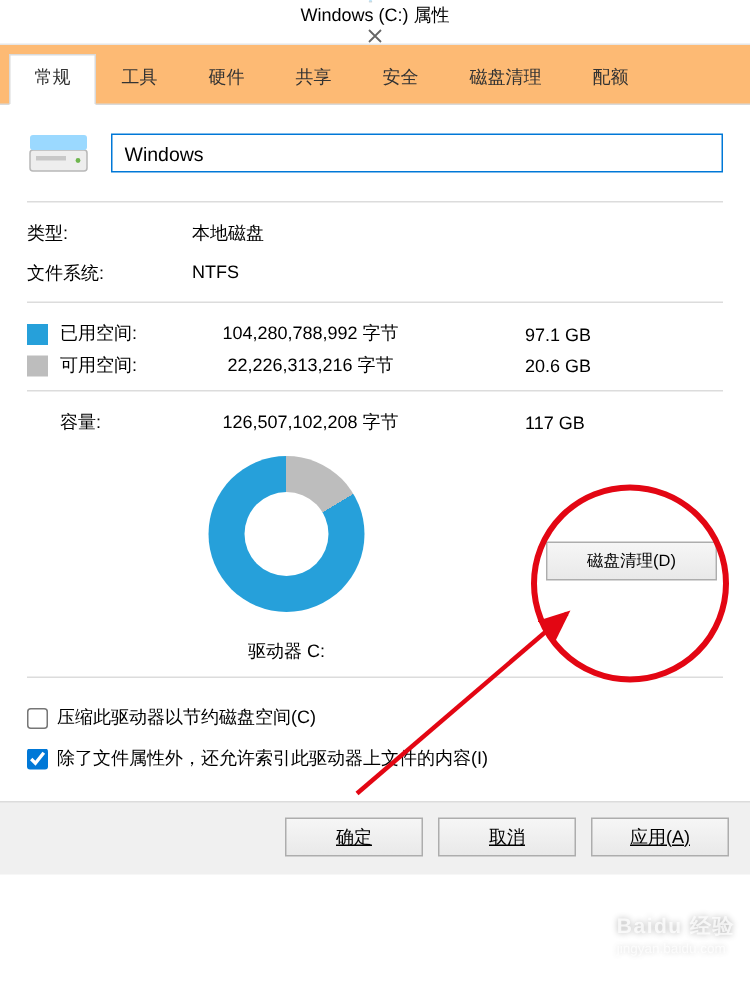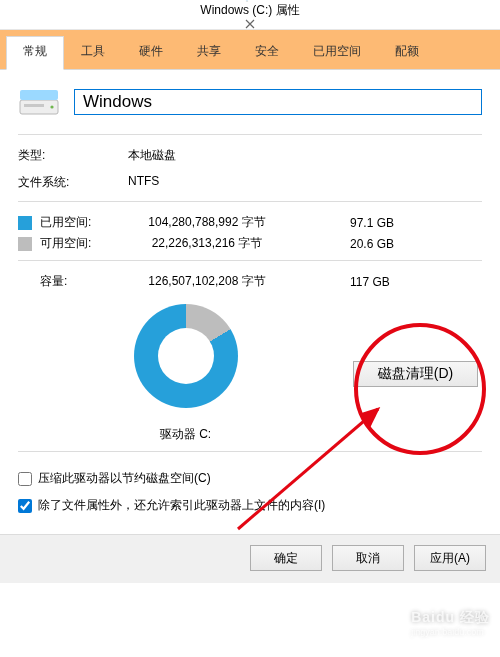--- a/index.html
+++ b/index.html
@@ -53,21 +53,21 @@
     display: flex;
     align-items: center;
     gap: 14px;
     margin-bottom: 14px;
   }
   .drive-icon { width: 42px; height: 36px; }
   .name-input {
     flex: 1;
     border: 1px solid #0078d7;
     padding: 5px 8px;
-    font-size: 17px;
+    font-size: 13px;
     height: 26px;
     outline: none;
   }
   .hr { border:0; border-top:1px solid #dcdcdc; margin: 8px 0 12px 0; }
   .prop-row { display:flex; margin: 6px 0 10px 0; }
   .prop-label { width: 110px; color:#000; }
   .prop-value { flex:1; color:#000; }
   .space-row { display:flex; align-items:center; margin: 4px 0; }
   .swatch { width:14px; height:14px; margin-right: 8px; }
   .swatch.used { background:#26a0da; }
@@ -75,24 +75,24 @@
   .space-label { width: 92px; }
   .space-bytes { width: 190px; text-align:center; padding-right: 40px;}
   .space-size { flex:1; text-align:left; padding-left: 28px; white-space:nowrap;}
   .cap-row { display:flex; align-items:center; margin: 8px 0 8px 22px; }
   .donut-row { display:flex; align-items:center; margin: 14px 0 8px 0; position: relative; }
   .donut-wrap { flex:1; display:flex; flex-direction:column; align-items:center; gap:18px; }
   .donut { width:104px; height:104px; border-radius:50%; background: conic-gradient(#bdbdbd 0deg 59deg, #26a0da 59deg 360deg); position:relative; }
   .donut::after { content:""; position:absolute; inset:24px; background:#fff; border-radius:50%; }
   .drive-caption { font-size:12px; color:#000; }
   .disk-clean-btn {
-    width: 125px; height: 26px;
+    width: 114px; height: 26px;
     background: linear-gradient(#f6f6f6,#e9e9e9);
     border:1px solid #adadad;
-    font-size:14px;
+    font-size:11px;
     cursor:pointer;
     margin-right: 4px;
   }
   .red-circle {
     position:absolute;
     width: 132px; height:132px;
     border: 4px solid #e30613;
     border-radius:50%;
     right: -4px; top: -38px;
     pointer-events:none;
@@ -101,25 +101,26 @@
   .checks { margin-top: 18px; }
   .check-row { display:flex; align-items:center; margin: 10px 0; gap:6px; }
   .check-row input { width:14px; height:14px; accent-color:#0078d7; }
   .buttons {
     display:flex; justify-content:flex-end; gap:10px;
     padding: 10px 14px 12px 14px;
     border-top:1px solid #dcdcdc;
     background:#f0f0f0;
   }
   .buttons button {
-    width: 72px; height:26px;
+    width: 92px; height:26px;
     background: linear-gradient(#f6f6f6,#e9e9e9);
     border:1px solid #adadad;
     font-size:12px;
     cursor:pointer;
+    text-decoration:underline;
   }
   .watermark {
     position:absolute;
     right: 10px; bottom: 20px;
     font-size: 14px; font-weight:bold;
     color: rgba(255,255,255,0.75);
     text-shadow: 0 0 4px rgba(0,0,0,0.3);
     letter-spacing:1px;
     pointer-events:none;
   }
@@ -141,21 +142,21 @@
     </svg>
   </div>
 </div>
 
 <div class="tabs">
   <div class="tab active">常规</div>
   <div class="tab">工具</div>
   <div class="tab">硬件</div>
   <div class="tab">共享</div>
   <div class="tab">安全</div>
-  <div class="tab">已用空间</div>
+  <div class="tab">磁盘清理</div>
   <div class="tab">配额</div>
 </div>
 
 <div class="content">
 
   <div class="row-name">
     <svg class="drive-icon" viewBox="0 0 42 36">
       <rect x="2" y="16" width="38" height="14" rx="2" fill="#eeeeee" stroke="#b8b8b8"></rect>
       <rect x="2" y="6" width="38" height="10" rx="2" fill="#9bd9ff"></rect>
       <rect x="6" y="20" width="20" height="3" fill="#c8c8c8"></rect>

